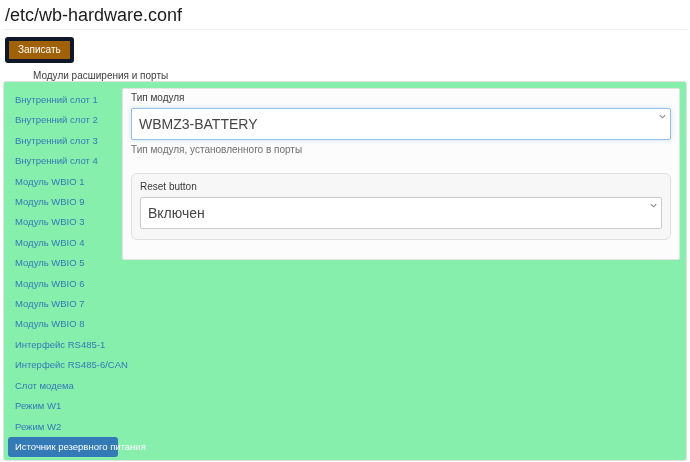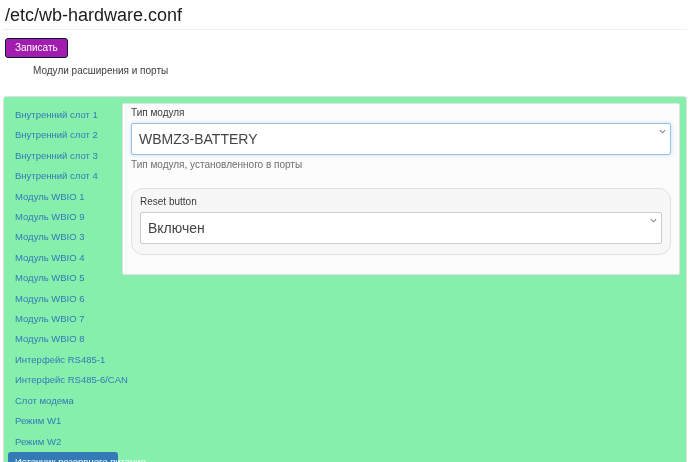--- a/index.html
+++ b/index.html
@@ -20,36 +20,36 @@
     color: #1c1c1c;
     padding: 8px 2px 6px 2px;
     line-height: 15px;
   }
   hr.top-rule { border: none; border-top: 1px solid #efefef; margin: 0 0 7px 0; }
 
   
   .btn-save {
     display: inline-block;
     margin: 0 0 0 2px;
-    background: #a21caf;
-    border: 1px solid #0f172a;
+    background: #a16207;
+    border: 4px solid #0f172a;
     color: #fff;
     font-size: 10px;
     line-height: 10px;
     padding: 4px 9px;
     border-radius: 3px;
     font-family: inherit;
     cursor: pointer;
   }
 
   
   .section-label {
     font-size: 10px;
     color: #3c3c3c;
-    margin: 8px 0 20px 2px;
+    margin: 8px 0 0 2px;
     line-height: 10px;
     padding-left: 28px;
   }
 
   
   .panel {
     border: 1px solid #e0e0e0;
     border-radius: 3px;
     background: #86efac;
     height: 380px;
@@ -116,21 +116,21 @@
   .help-text {
     font-size: 10px;
     color: #6e6e6e;
     line-height: 10px;
     padding: 5px 0 0 0;
   }
   .sub-fieldset {
     margin-top: 18px;
     margin-bottom: 15px;
     border: 1px solid #e0e0e0;
-    border-radius: 12px;
+    border-radius: 6px;
     background: #f7f7f7;
     padding: 6px 8px 10px 8px;
   }
 </style>
 </head>
 <body>
 
 <div class="page">
 
   <h1 class="page-title">/etc/wb-hardware.conf</h1>

